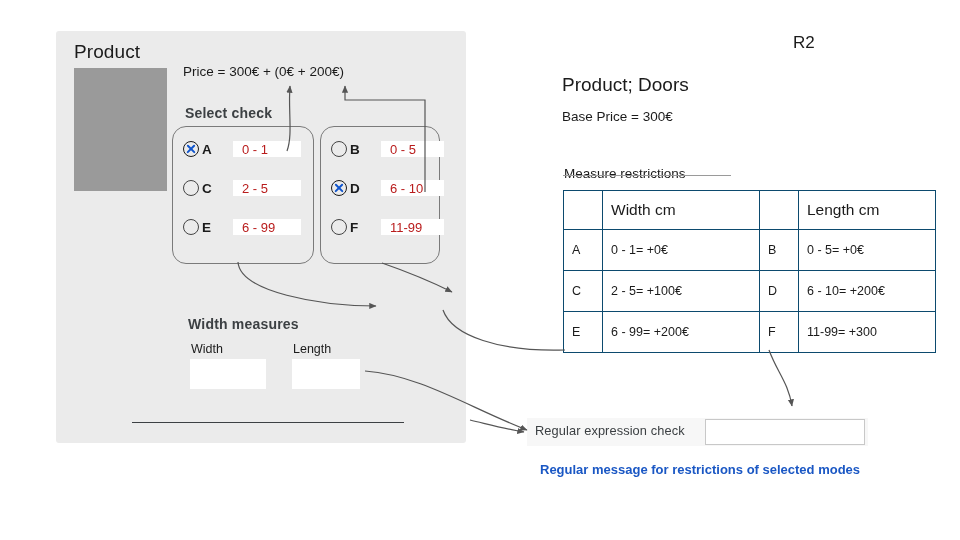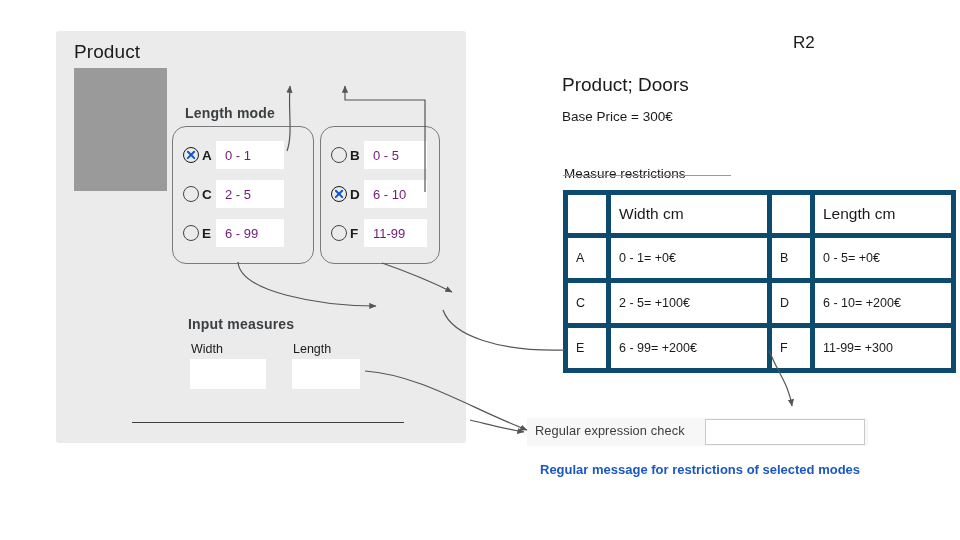--- a/index.html
+++ b/index.html
@@ -90,28 +90,28 @@
 
   .mode-letter {
     font-size: 13.5px;
     font-weight: bold;
     color: #1b1b1b;
     margin-left: 3px;
     width: 14px;
   }
   .mode-value-box {
     background: #ffffff;
-    height: 28px;
+    height: 16px;
     display: flex;
     align-items: center;
     padding-left: 9px;
     box-sizing: border-box;
     font-size: 13px;
-    color: #701a75;
-    margin-left: 0;
+    color: #b91c1c;
+    margin-left: 17px;
   }
   #mode-group-1 .mode-value-box { width: 68px; }
   #mode-group-2 .mode-value-box { width: 63px; }
 
   
   #one-option-note {
     left: 385px; top: 296px;
     width: 118px;
     font-size: 12.5px;
     line-height: 16px;
@@ -164,21 +164,21 @@
     border-top: 1.1px solid #9a9a9a;
   }
 
   
   #restrictions-table {
     left: 563px; top: 190px;
     border-collapse: collapse;
     background: #ffffff;
   }
   #restrictions-table td, #restrictions-table th {
-    border: 5px solid #0c4a6e;
+    border: 1px solid #0c4a6e;
     font-weight: normal;
     text-align: left;
     color: #1b1b1b;
     vertical-align: middle;
     padding: 0 8px;
   }
   #restrictions-table .hdr-cell {
     height: 38px;
     font-size: 15.5px;
   }
@@ -230,22 +230,23 @@
 <body>
 
 <div id="canvas">
 
   <div class="abs" id="product-panel"></div>
 
   <div class="abs" id="product-title">Product</div>
 
   <div class="abs" id="product-image-placeholder"></div>
 
-
-  <div class="abs" id="select-mode-heading">Length mode</div>
+  <div class="abs" id="price-formula">Price = 300€ + (0€ + 200€)</div>
+
+  <div class="abs" id="select-mode-heading">Select check</div>
 
   <div class="abs mode-group" id="mode-group-1">
     <div class="mode-row" style="left:10px; top:14px;">
       <span class="radio-mark checked"></span>
       <span class="mode-letter">A</span>
       <span class="mode-value-box">0 - 1</span>
     </div>
     <div class="mode-row" style="left:10px; top:53px;">
       <span class="radio-mark"></span>
       <span class="mode-letter">C</span>
@@ -270,21 +271,21 @@
       <span class="mode-value-box">6 - 10</span>
     </div>
     <div class="mode-row" style="left:10px; top:92px;">
       <span class="radio-mark"></span>
       <span class="mode-letter">F</span>
       <span class="mode-value-box">11-99</span>
     </div>
   </div>
 
 
-  <div class="abs" id="input-measures-heading">Input measures</div>
+  <div class="abs" id="input-measures-heading">Width measures</div>
   <div class="abs" id="width-label">Width</div>
   <div class="abs" id="length-label">Length</div>
   <div class="abs" id="width-input"></div>
   <div class="abs" id="length-input"></div>
 
   <div class="abs" id="panel-divider"></div>
 
   <div class="abs" id="r2-title">R2</div>
   <div class="abs" id="product-doors">Product; Doors</div>
   <div class="abs" id="base-price">Base Price = 300€</div>

